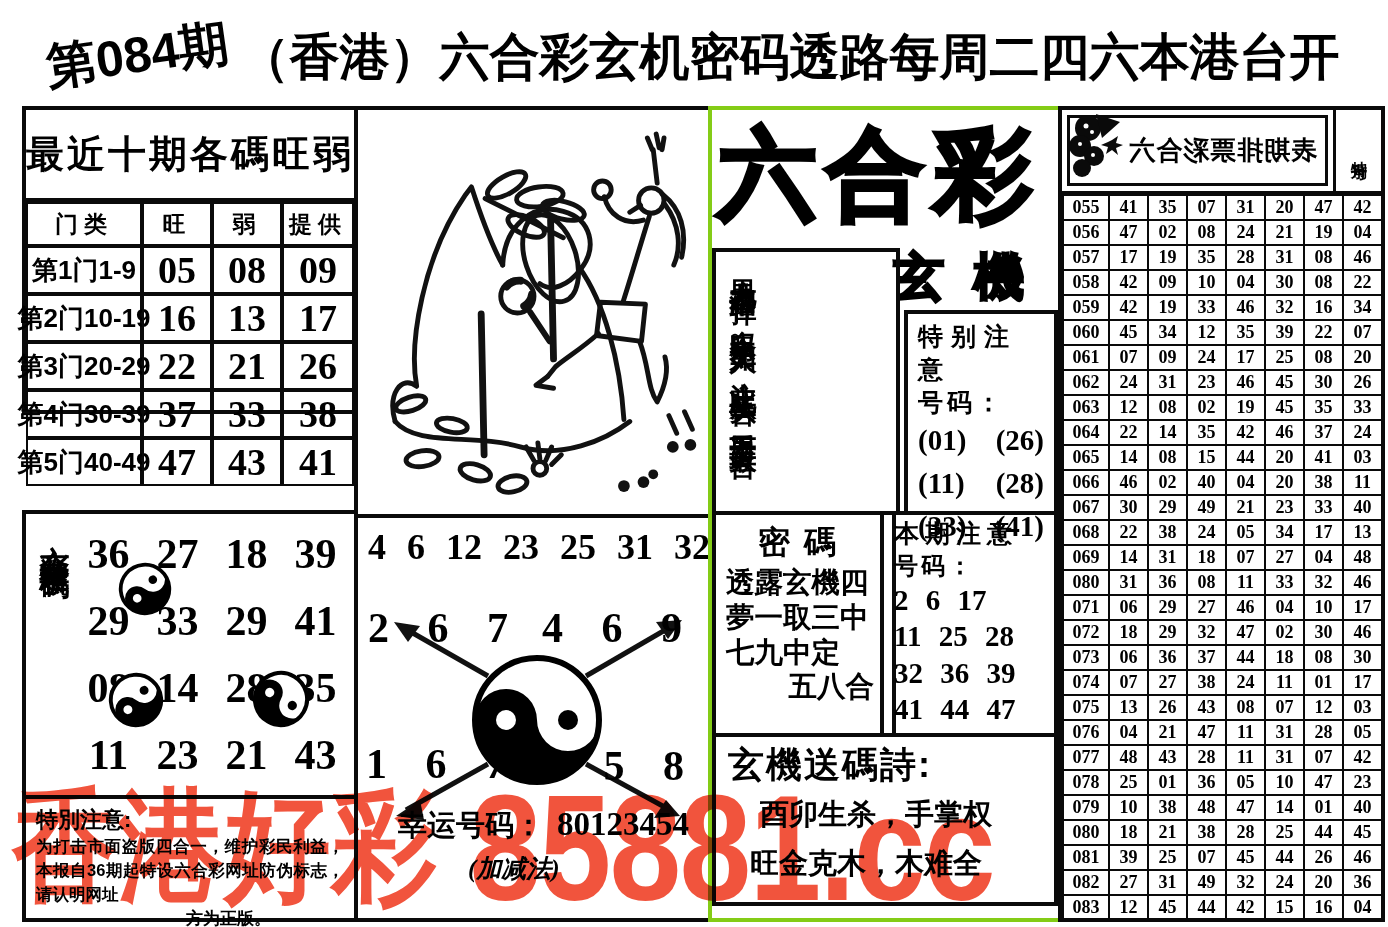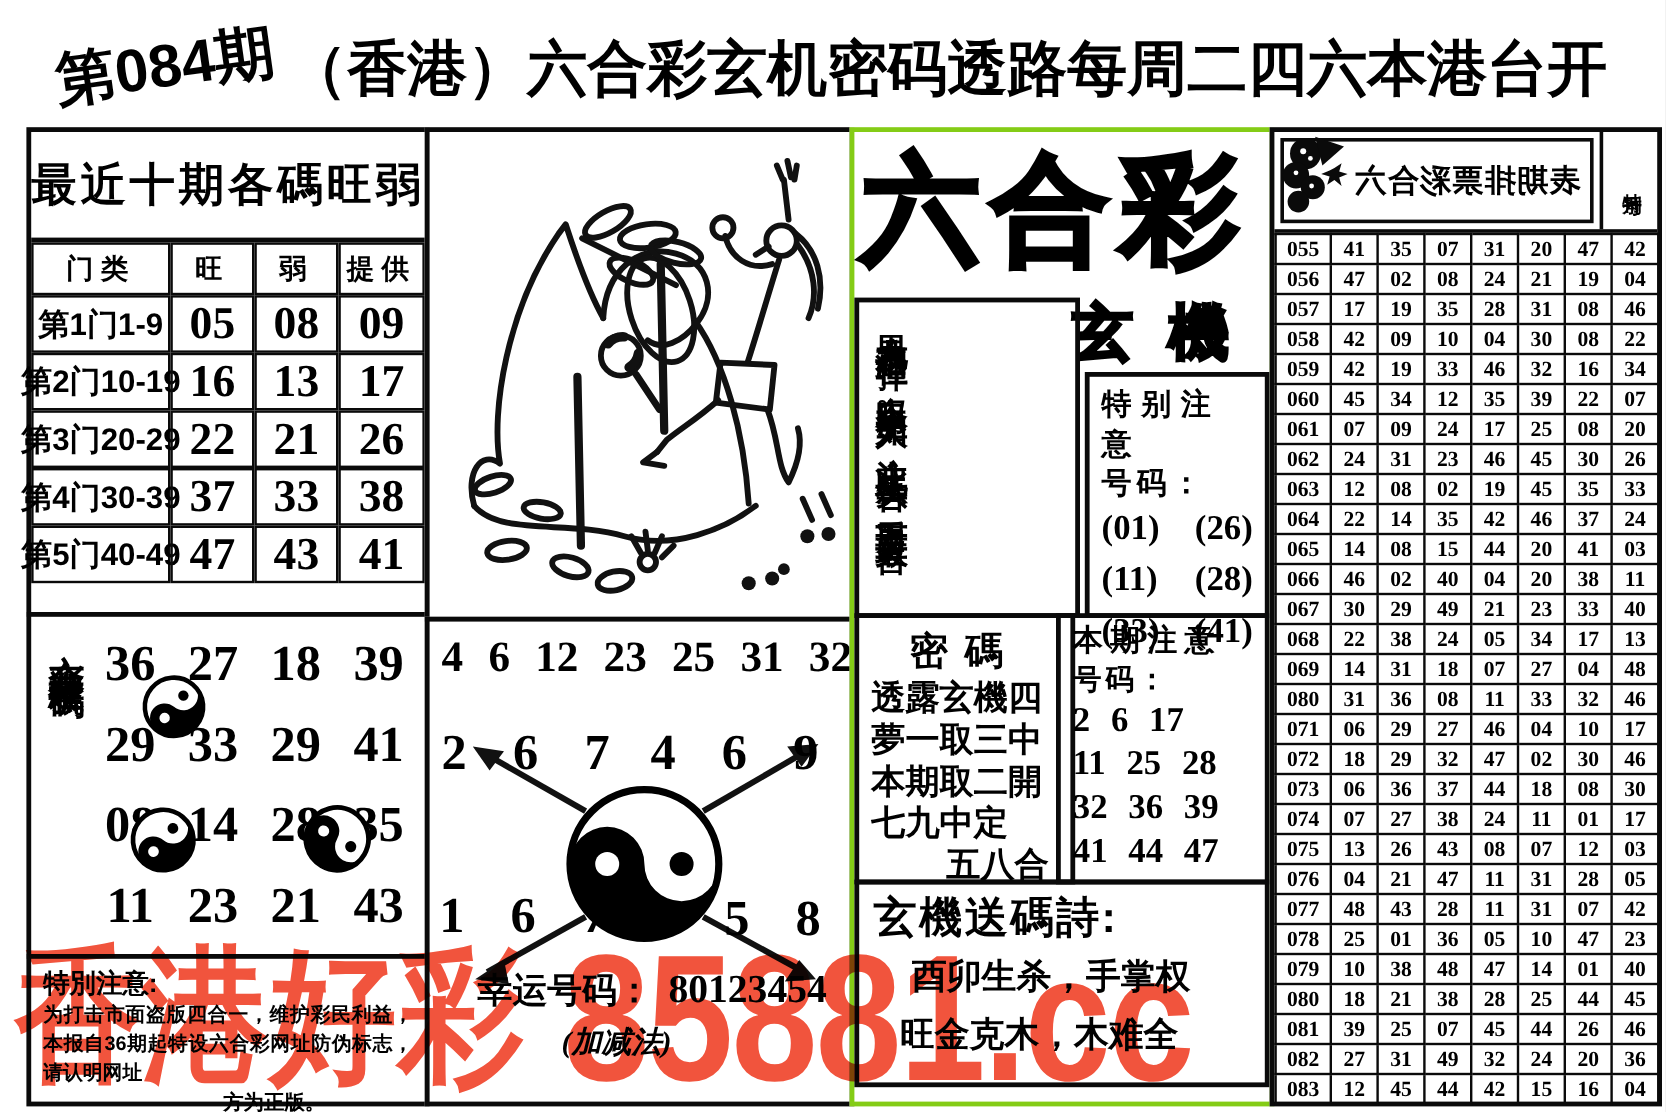--- a/index.html
+++ b/index.html
@@ -6,21 +6,21 @@
   #page{position:relative;width:1388px;height:927px;background:#fff;overflow:hidden;
         font-family:"Liberation Sans",sans-serif;color:#000;}
   .box{position:absolute;border:4px solid #0a0a0a;box-sizing:border-box;background:#fff;}
 
   
   #main-title{position:absolute;left:46px;top:24px;width:1320px;white-space:nowrap;
     font-weight:900;font-size:50px;letter-spacing:0px;}
   #main-title .issue{display:inline-block;transform:rotate(-8deg) translateY(-2px);margin-right:10px;}
 
   
-  #hotweak{left:22px;top:106px;width:336px;height:408px;}
+  #hotweak{left:22px;top:106px;width:336px;height:308px;}
   .hw-title{height:88px;border-bottom:4px solid #0a0a0a;display:flex;align-items:center;justify-content:center;
     font-size:38px;font-weight:900;letter-spacing:3px;}
   .hw-grid{display:grid;grid-template-columns:116px 70px 70px 1fr;}
   .hw-cell{border:2px solid #0a0a0a;display:flex;align-items:center;justify-content:center;
     height:48px;box-sizing:border-box;}
   .hw-head{font-size:23px;font-weight:900;letter-spacing:6px;height:44px;}
   .hw-label{font-size:26px;font-weight:900;letter-spacing:0;white-space:nowrap;}
   .hw-num{font-family:"Liberation Serif",serif;font-size:38px;font-weight:600;}
 
   
@@ -318,21 +318,20 @@
             <span>(41)</span>
           </div>
         </div>
     </div>
 
     <div class="pwbox">
       <div class="pw-title">密碼</div>
       <div>
           <div class="pw-line">透露玄機四</div>
           <div class="pw-line">夢一取三中</div>
-          <div class="pw-line">本期取二開</div>
           <div class="pw-line">七九中定</div>
           <div class="pw-line last">五八合</div>
         </div>
     </div>
 
     <div class="attbox">
       <div class="att-title">本期注意</div>
       <div class="att-sub">号码：</div>
       <div>
           <div class="att-line">2 6 17</div>

